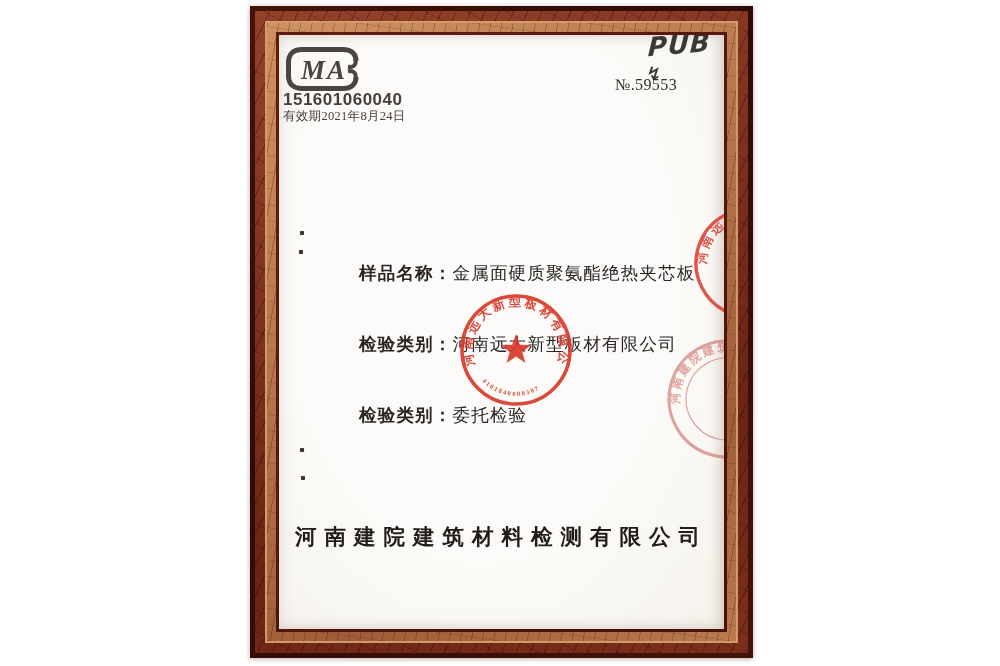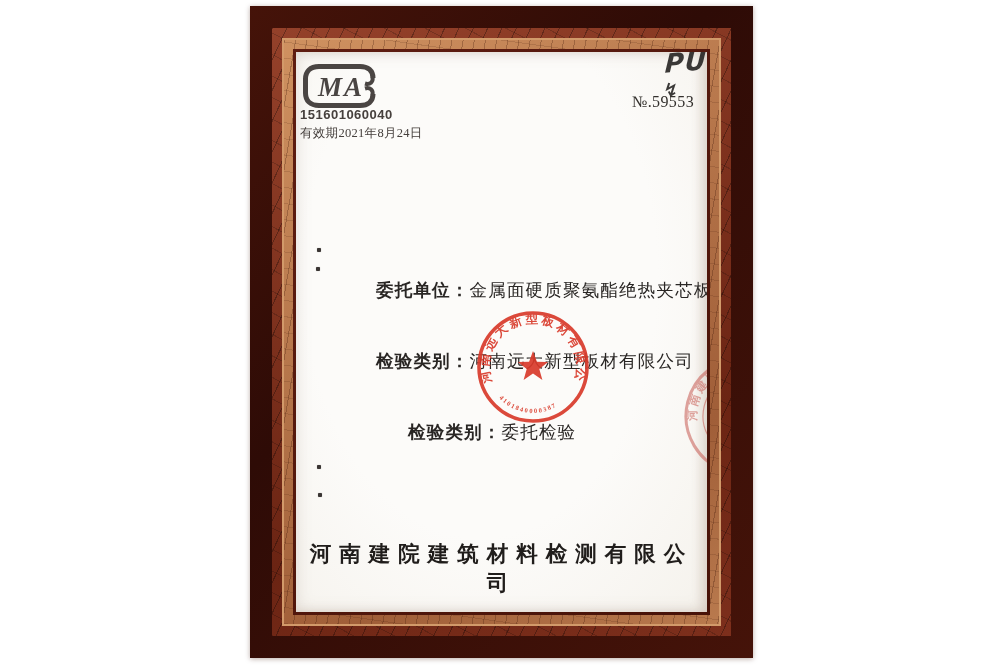--- a/index.html
+++ b/index.html
@@ -3,21 +3,21 @@
 <meta charset="utf-8">
 <style>
   html,body{margin:0;padding:0;}
   body{
     width:1000px;height:666px;background:#ffffff;position:relative;overflow:hidden;
     font-family:"Liberation Serif","DejaVu Serif",serif;color:#2e2a28;
   }
   
   .frame{
     position:absolute;left:250px;top:6px;width:503px;height:652px;
-    box-sizing:border-box;padding:22px;
+    box-sizing:border-box;padding:5px;
     background:linear-gradient(135deg,#451309,#2e0b06 40%,#451309);
     box-shadow:0 1px 5px rgba(60,20,10,.35);
   }
   .band-red{
     box-sizing:border-box;width:100%;height:100%;padding:10px;
     background-color:#7d2c1a;
     background-image:
       repeating-linear-gradient(115deg,rgba(0,0,0,.30) 0 1px,transparent 1px 13px),
       repeating-linear-gradient(28deg,rgba(0,0,0,.18) 0 1px,transparent 1px 19px),
       linear-gradient(160deg,#94412a,#6b2413 70%,#7d2f1c);
@@ -34,35 +34,35 @@
   .line-dark{box-sizing:border-box;width:100%;height:100%;padding:3px;background:linear-gradient(135deg,#5f1d11,#471208);}
   
   .paper{
     position:relative;box-sizing:border-box;width:100%;height:100%;overflow:hidden;
     background:radial-gradient(ellipse at 45% 40%, #fcfbf9 55%, #f5f2ec 100%);
     box-shadow:inset 0 0 16px rgba(140,120,100,.22), inset -6px 0 10px rgba(140,110,90,.15);
   }
   .abs{position:absolute;}
   
   .cma-number{left:4px;top:55px;font-family:"Liberation Sans","DejaVu Sans",sans-serif;
-    font-weight:700;font-size:13px;letter-spacing:.5px;color:#46403d;}
+    font-weight:700;font-size:17px;letter-spacing:.5px;color:#46403d;}
   .cma-validity{left:4px;top:73px;font-size:12.5px;font-weight:400;color:#46403d;letter-spacing:.3px;}
   .report-no{left:336px;top:41px;font-size:16px;color:#33302d;letter-spacing:.4px;}
   
   .pub{left:368px;top:-6px;transform:rotate(-5deg) skewX(-8deg);
     font-family:"DejaVu Sans",sans-serif;font-style:italic;font-weight:600;
     font-size:26px;color:#211f1e;letter-spacing:1px;opacity:.88;}
   .pub .tail{display:inline-block;transform:rotate(6deg);font-size:18px;vertical-align:6px;}
   .title{left:0;right:0;top:74px;text-align:center;font-size:42px;font-weight:700;
     color:#23201e;word-spacing:20px;letter-spacing:4px;}
   .docnum{left:0;right:0;top:138px;text-align:center;font-size:16.5px;font-weight:600;
     color:#2b2826;letter-spacing:1px;}
   .field{left:80px;font-size:17.5px;color:#292624;letter-spacing:1.2px;white-space:nowrap;}
   .field .lbl{font-weight:700;}
-  .field-1{top:226px;} .field-2{top:297px;} .field-3{top:368px;margin-left:32px;}
+  .field-1{top:226px;} .field-2{top:297px;} .field-3{top:368px;}
   .issuer{left:0;right:0;top:487px;text-align:center;font-size:21.5px;font-weight:700;
     color:#201d1b;letter-spacing:8px;}
   
   .dot{width:4px;height:4px;background:#3a3533;border-radius:1px;box-shadow:0 0 1px rgba(0,0,0,.4);}
   .dot-1{left:21px;top:196px;} .dot-2{left:20px;top:215px;}
   .dot-3{left:21px;top:413px;} .dot-4{left:22px;top:441px;}
   
   .stamp{pointer-events:none;}
   .stamp-main{left:177px;top:255px;opacity:.92;}
   .stamp-ru{left:411px;top:168px;opacity:.85;}
@@ -94,21 +94,21 @@
 
         <div class="abs report-no">№.59553</div>
 
         <div class="abs pub">
           <span>PUB</span><span class="tail">↯</span>
         </div>
 
 
 
         <div class="abs field field-1">
-          <span class="lbl">委托单位：</span><span>金属面硬质聚氨酯绝热夹芯板</span>
+          <span class="lbl">样品名称：</span><span>金属面硬质聚氨酯绝热夹芯板</span>
         </div>
         <div class="abs field field-2">
           <span class="lbl">检验类别：</span><span>河南远大新型板材有限公司</span>
         </div>
         <div class="abs field field-3">
           <span class="lbl">检验类别：</span><span>委托检验</span>
         </div>
 
         <div class="abs issuer">河南建院建筑材料检测有限公司</div>
 

